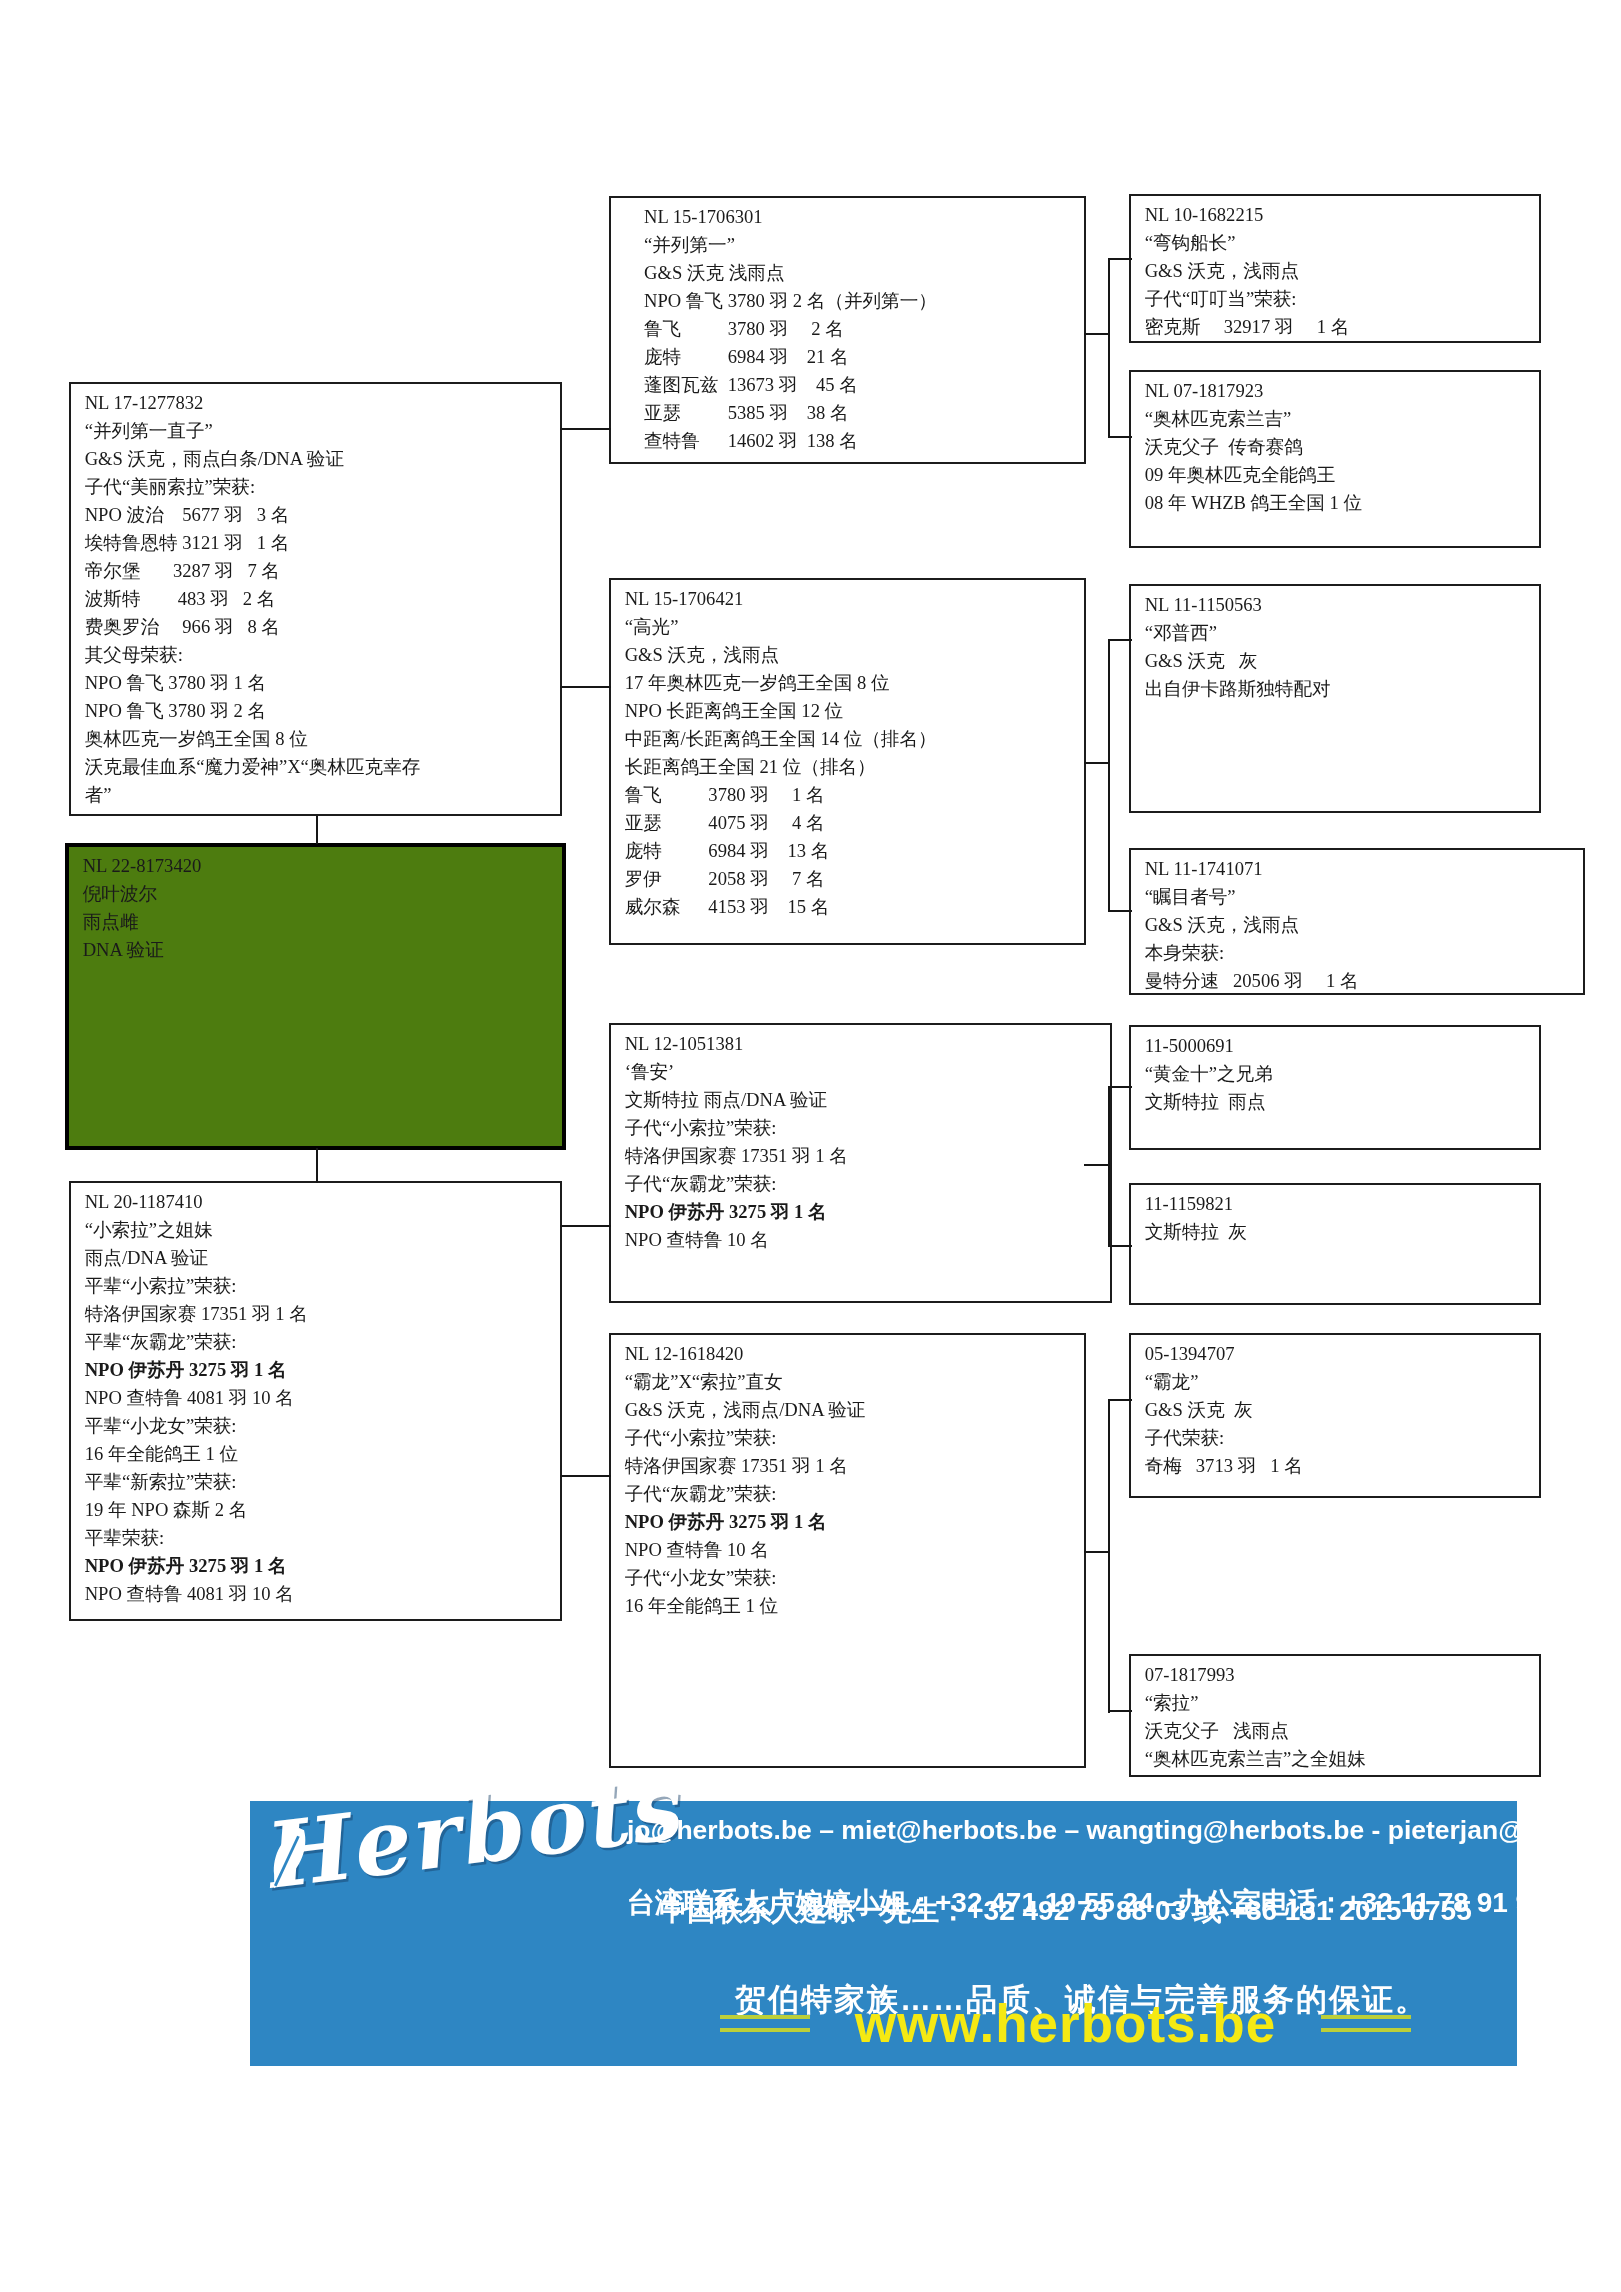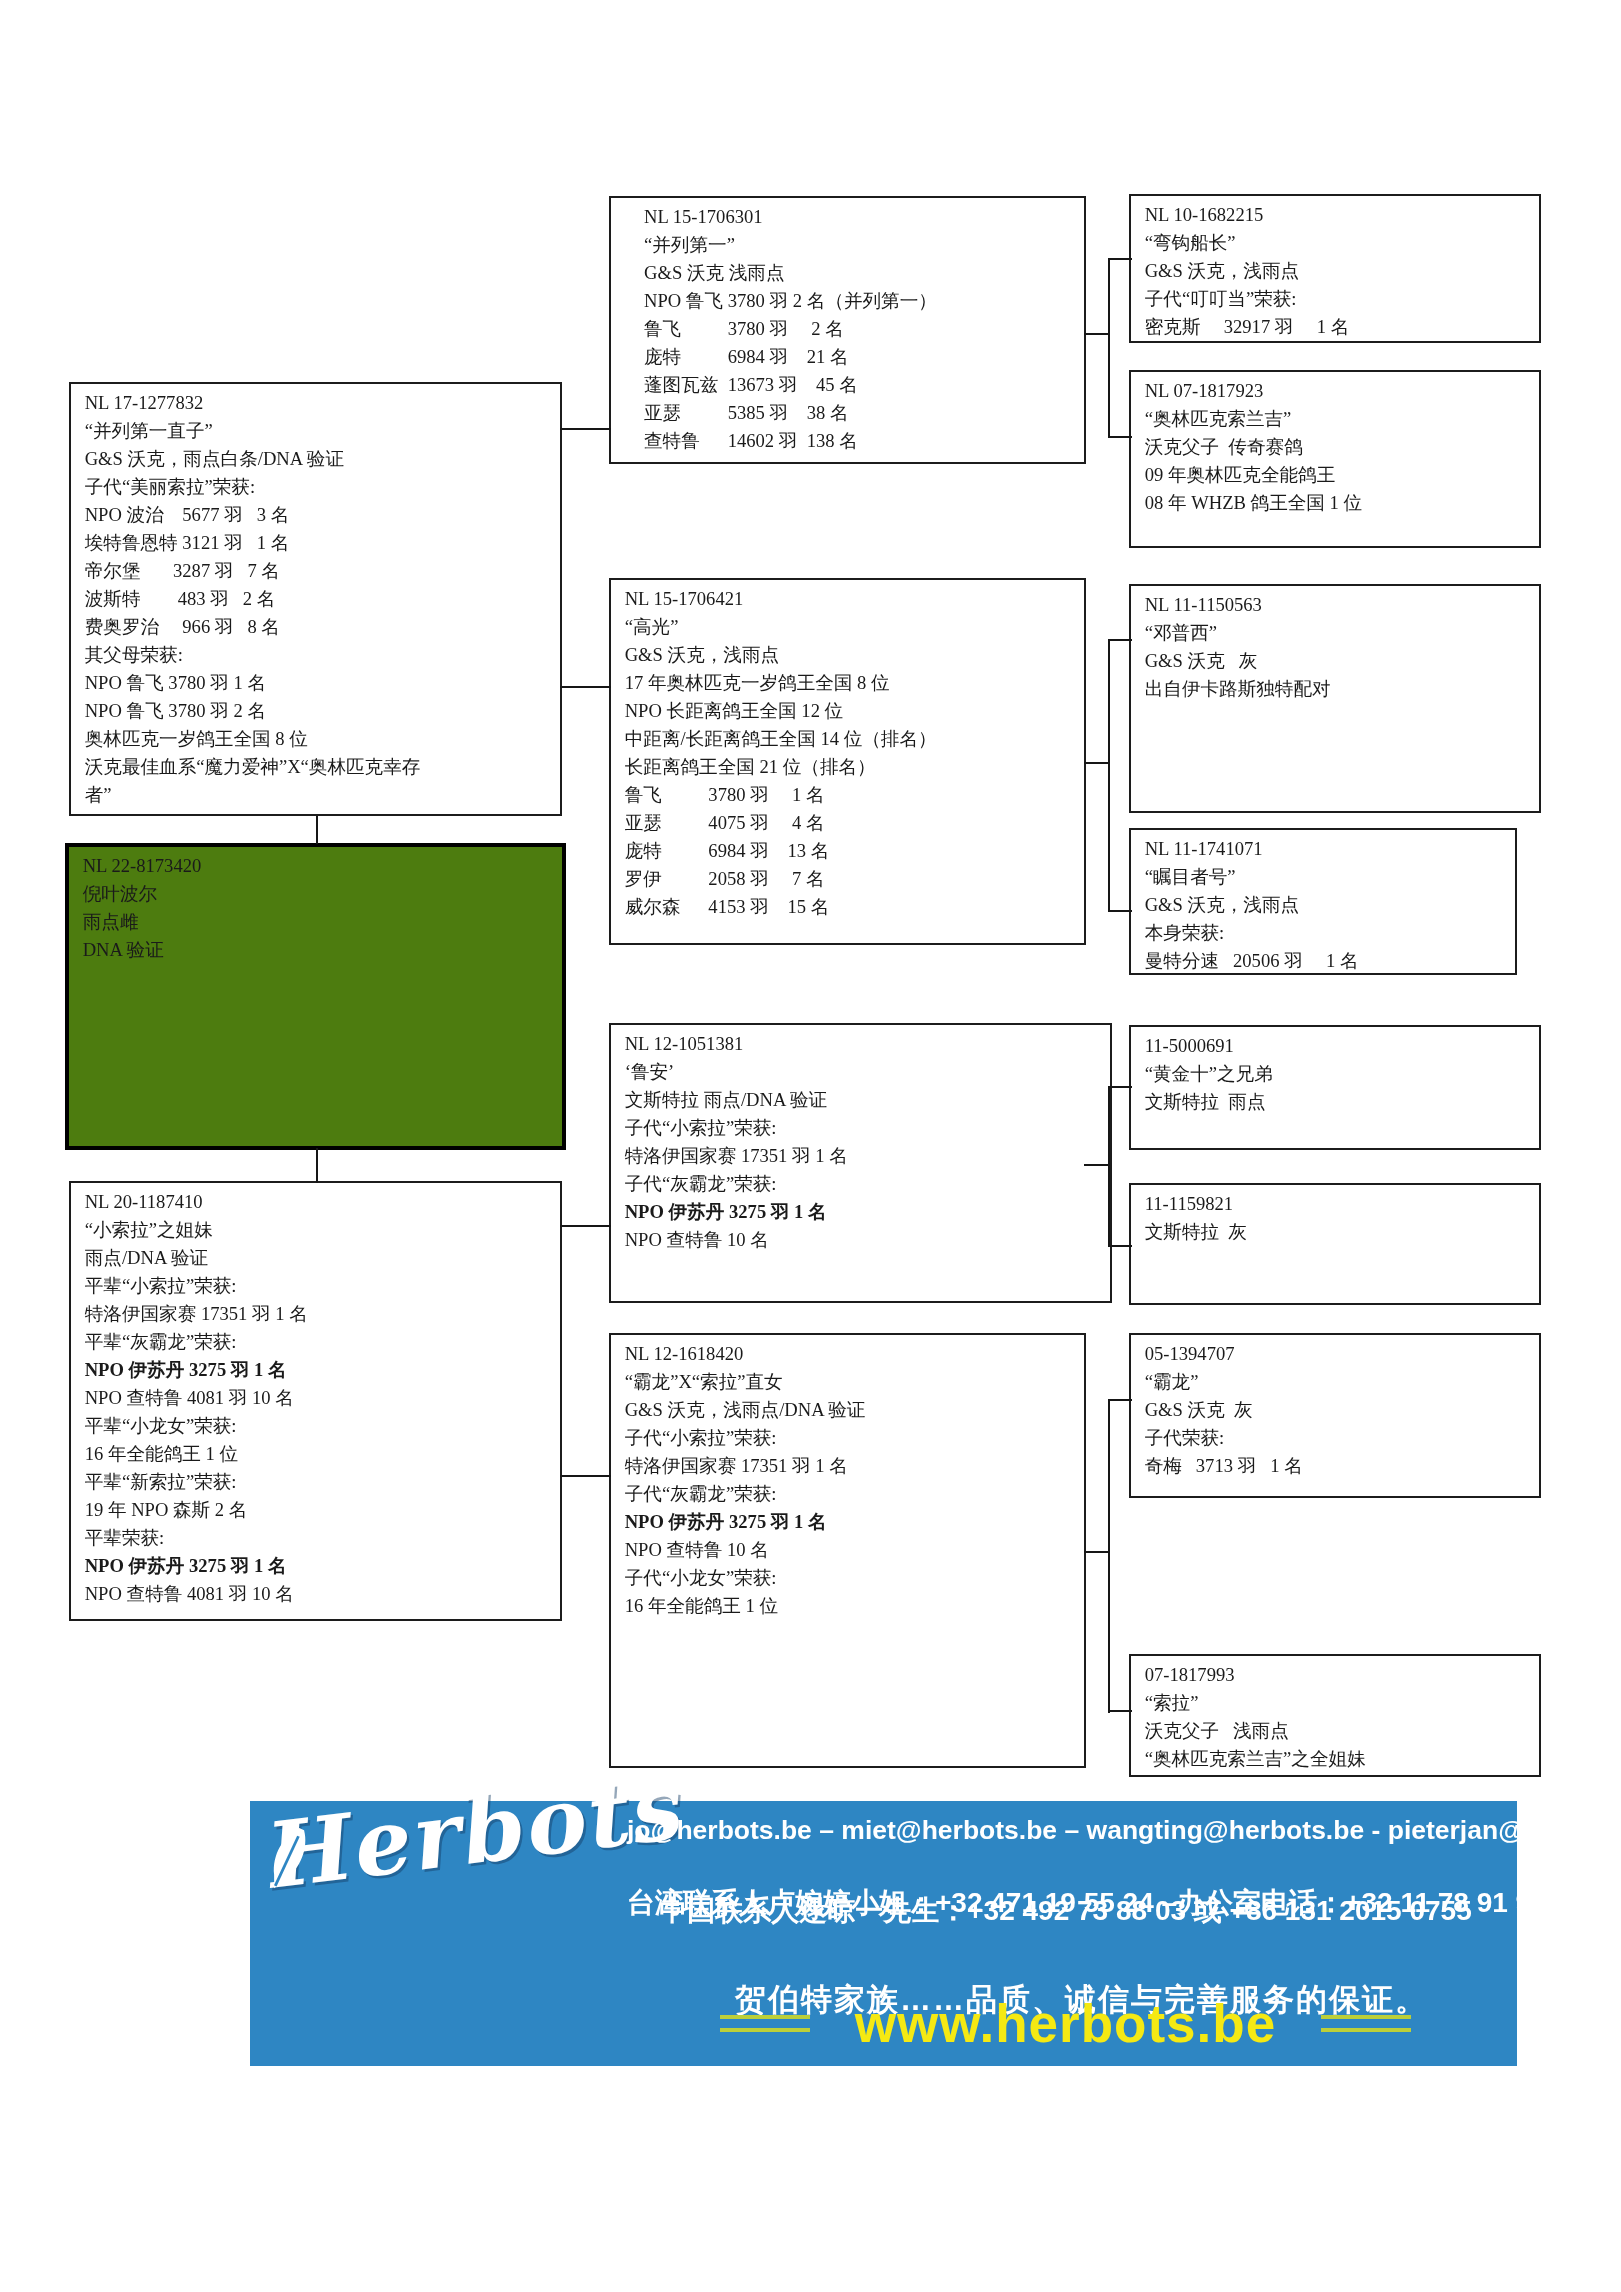--- a/index.html
+++ b/index.html
@@ -211,21 +211,21 @@
 
   <div class="pbox" style="left:1129px;top:584px;width:412px;height:229px;">
     <div class="box-lines">
         <div class="line">NL 11-1150563</div>
         <div class="line">“邓普西”</div>
         <div class="line">G&amp;S 沃克   灰</div>
         <div class="line">出自伊卡路斯独特配对</div>
       </div>
   </div>
 
-  <div class="pbox" style="left:1129px;top:828px;width:388px;height:147px;">
+  <div class="pbox" style="left:1129px;top:848px;width:456px;height:147px;">
     <div class="box-lines">
         <div class="line">NL 11-1741071</div>
         <div class="line">“瞩目者号”</div>
         <div class="line">G&amp;S 沃克，浅雨点</div>
         <div class="line">本身荣获:</div>
         <div class="line">曼特分速   20506 羽     1 名</div>
       </div>
   </div>
 
   <div class="pbox" style="left:1129px;top:1025px;width:412px;height:125px;">

